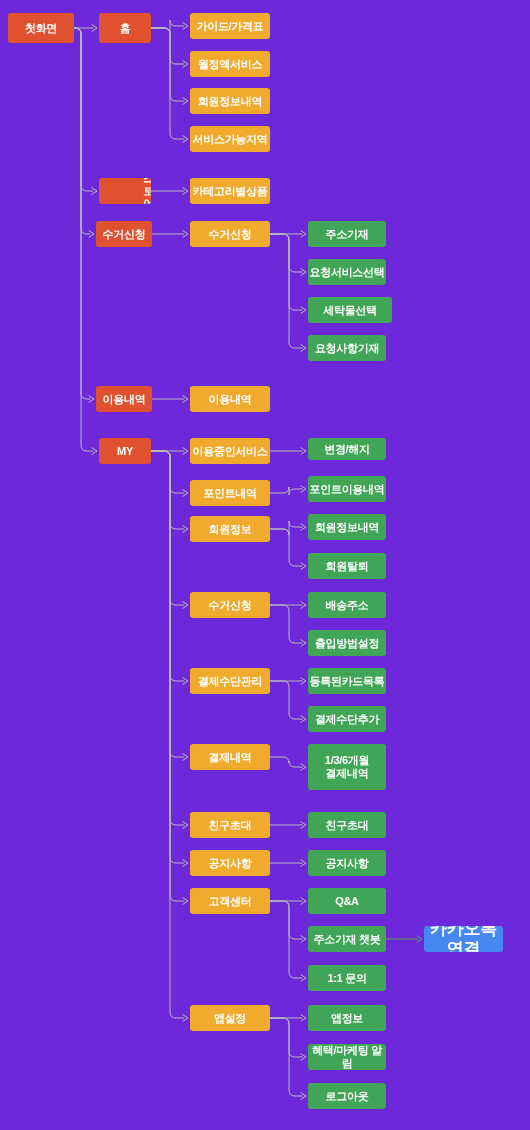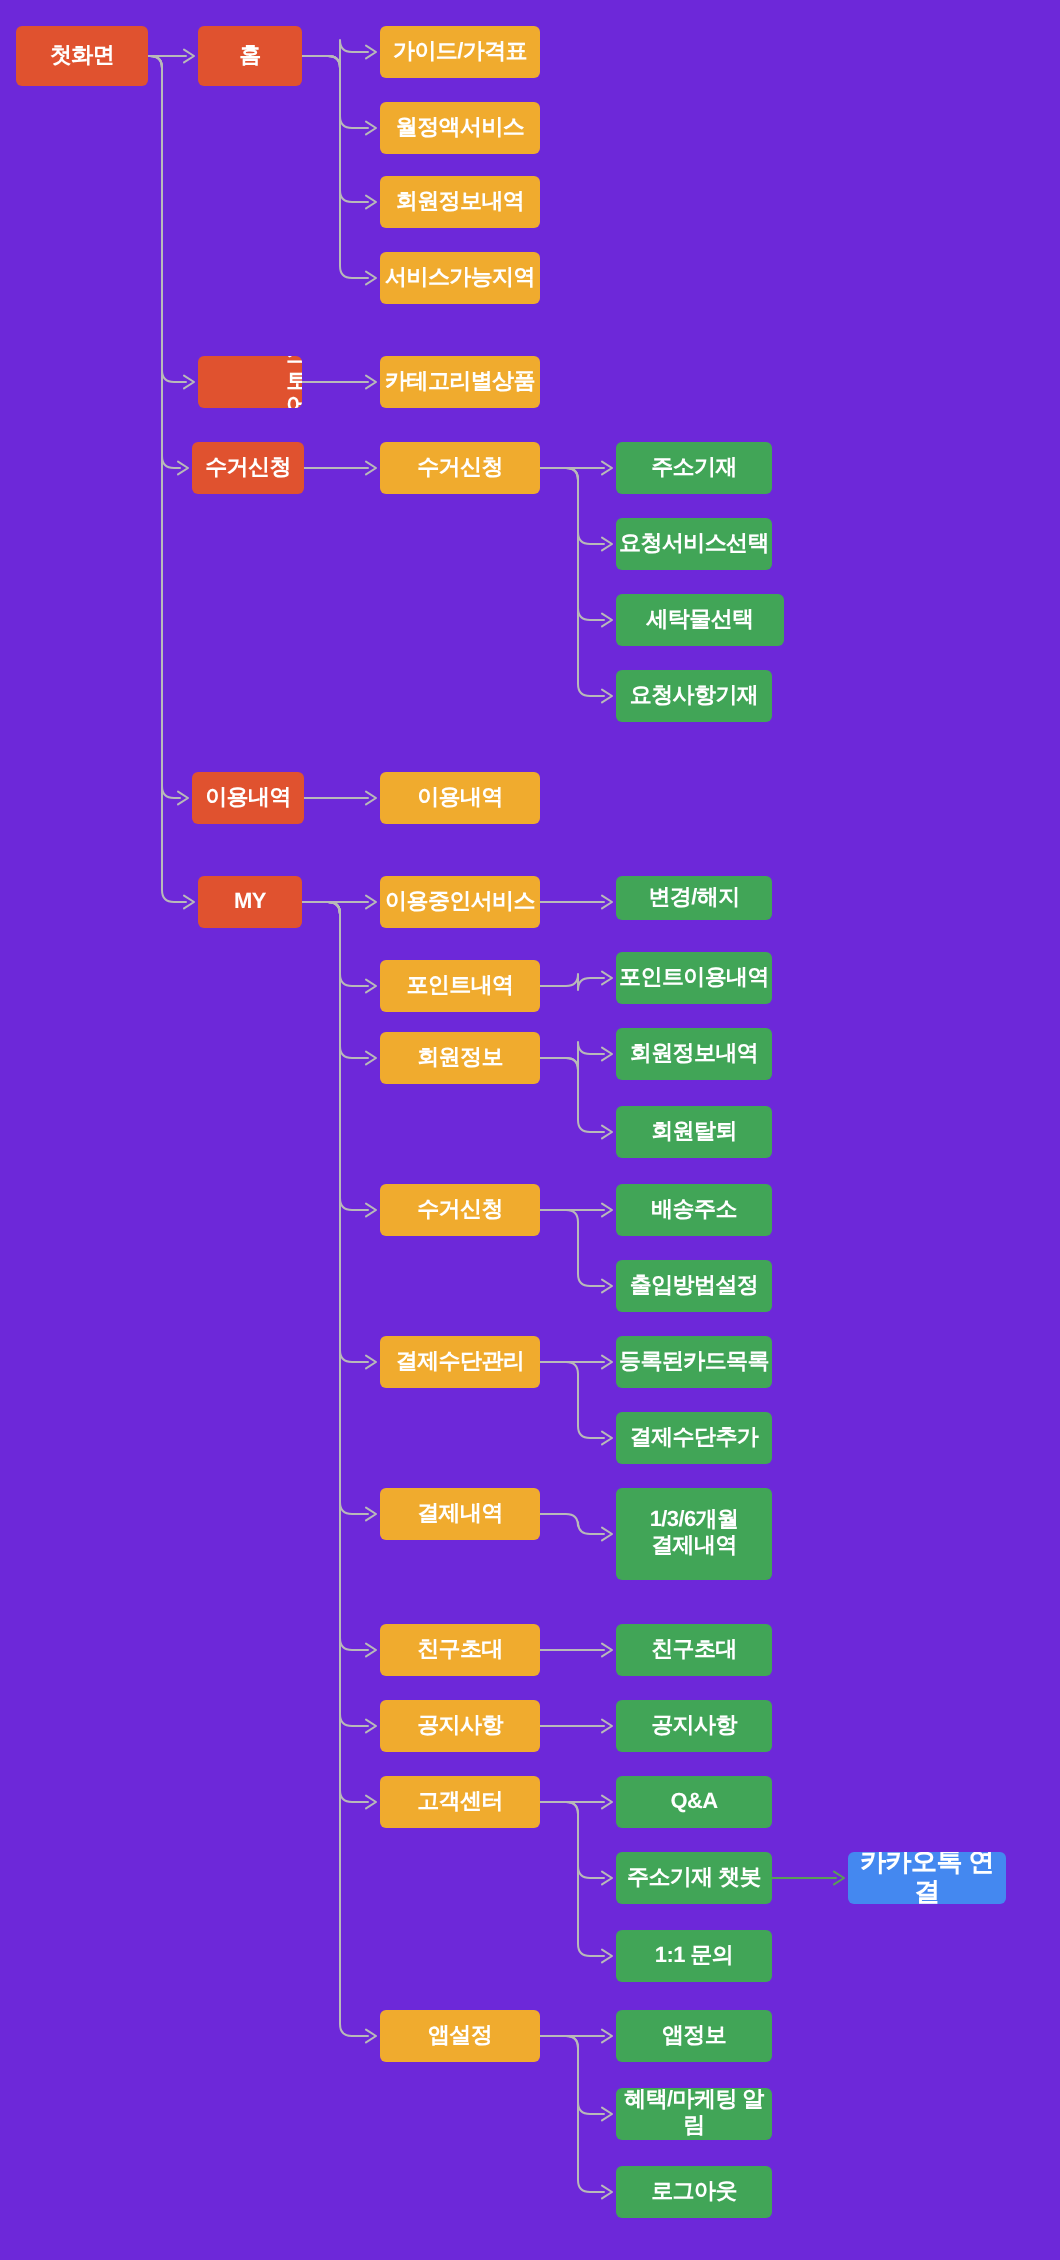--- a/index.html
+++ b/index.html
@@ -33,21 +33,21 @@
     font-weight: bold;
     line-height: 1.15;
     letter-spacing: -0.3px;
     white-space: pre-line;
     overflow: hidden;
   }
   .lv-root   { background: #e0522f; font-size: 11px; }
   .lv-two    { background: #e0522f; font-size: 11px; }
   .lv-three  { background: #f0ab2e; font-size: 11px; }
   .lv-four   { background: #41a557; font-size: 11px; }
-  .lv-five   { background: #4488f0; font-size: 13px; }
+  .lv-five   { background: #4488f0; font-size: 17px; }
 </style>
 </head>
 <body>
 
 <div id="canvas">
   <svg id="wires" viewBox="0 0 530 1130" xmlns="http://www.w3.org/2000/svg">
       <path d="M74,28 L93,28" fill="none" stroke="#b9b9b9" stroke-width="1" stroke-linecap="round" stroke-linejoin="round"></path>
       <path d="M92,24.8 L97,28 L92,31.2" fill="none" stroke="#b9b9b9" stroke-width="1" stroke-linecap="round" stroke-linejoin="round"></path>
       <path d="M74,28 L75,28 Q81,28 81,34 L81,185 Q81,191 87,191 L93,191" fill="none" stroke="#b9b9b9" stroke-width="1" stroke-linecap="round" stroke-linejoin="round"></path>
       <path d="M92,187.8 L97,191 L92,194.2" fill="none" stroke="#b9b9b9" stroke-width="1" stroke-linecap="round" stroke-linejoin="round"></path>

